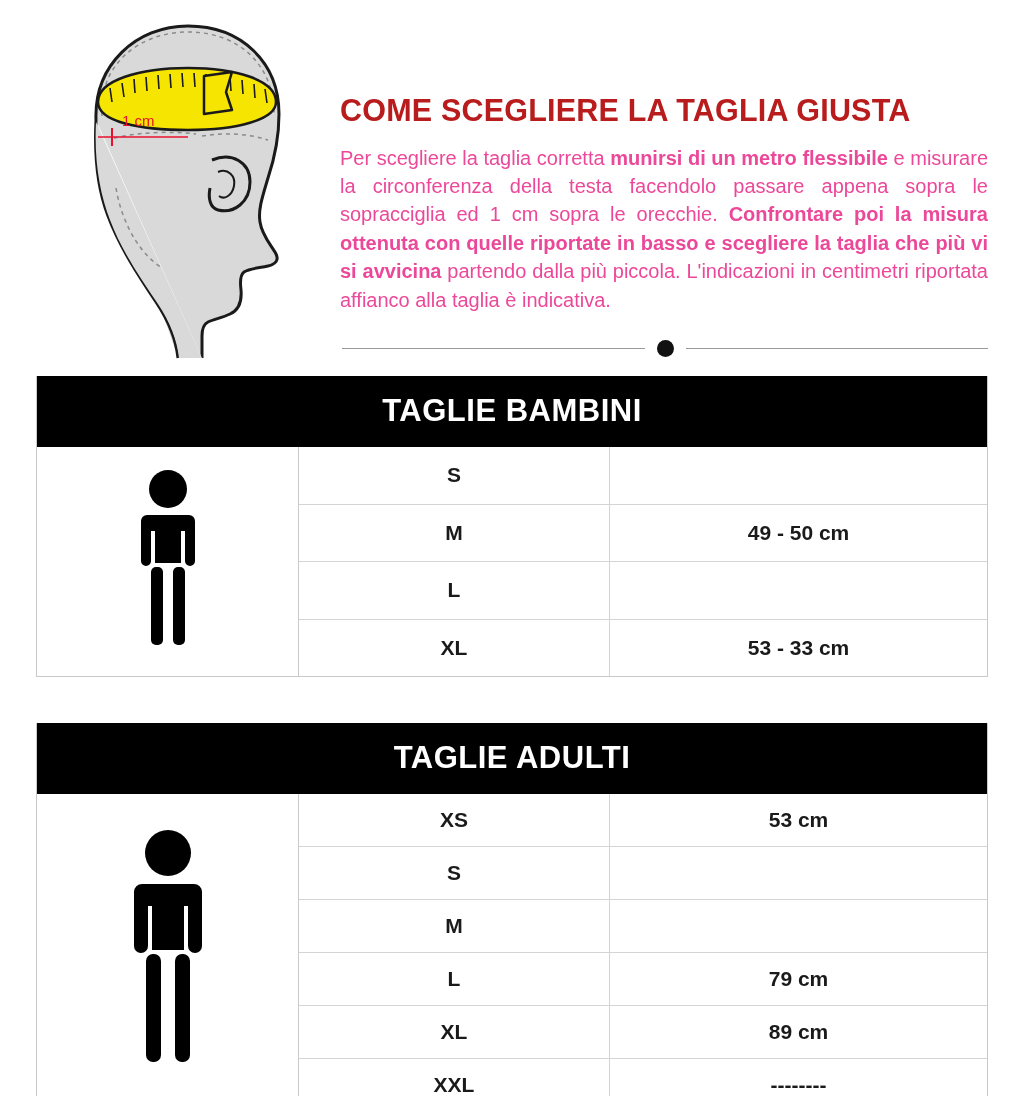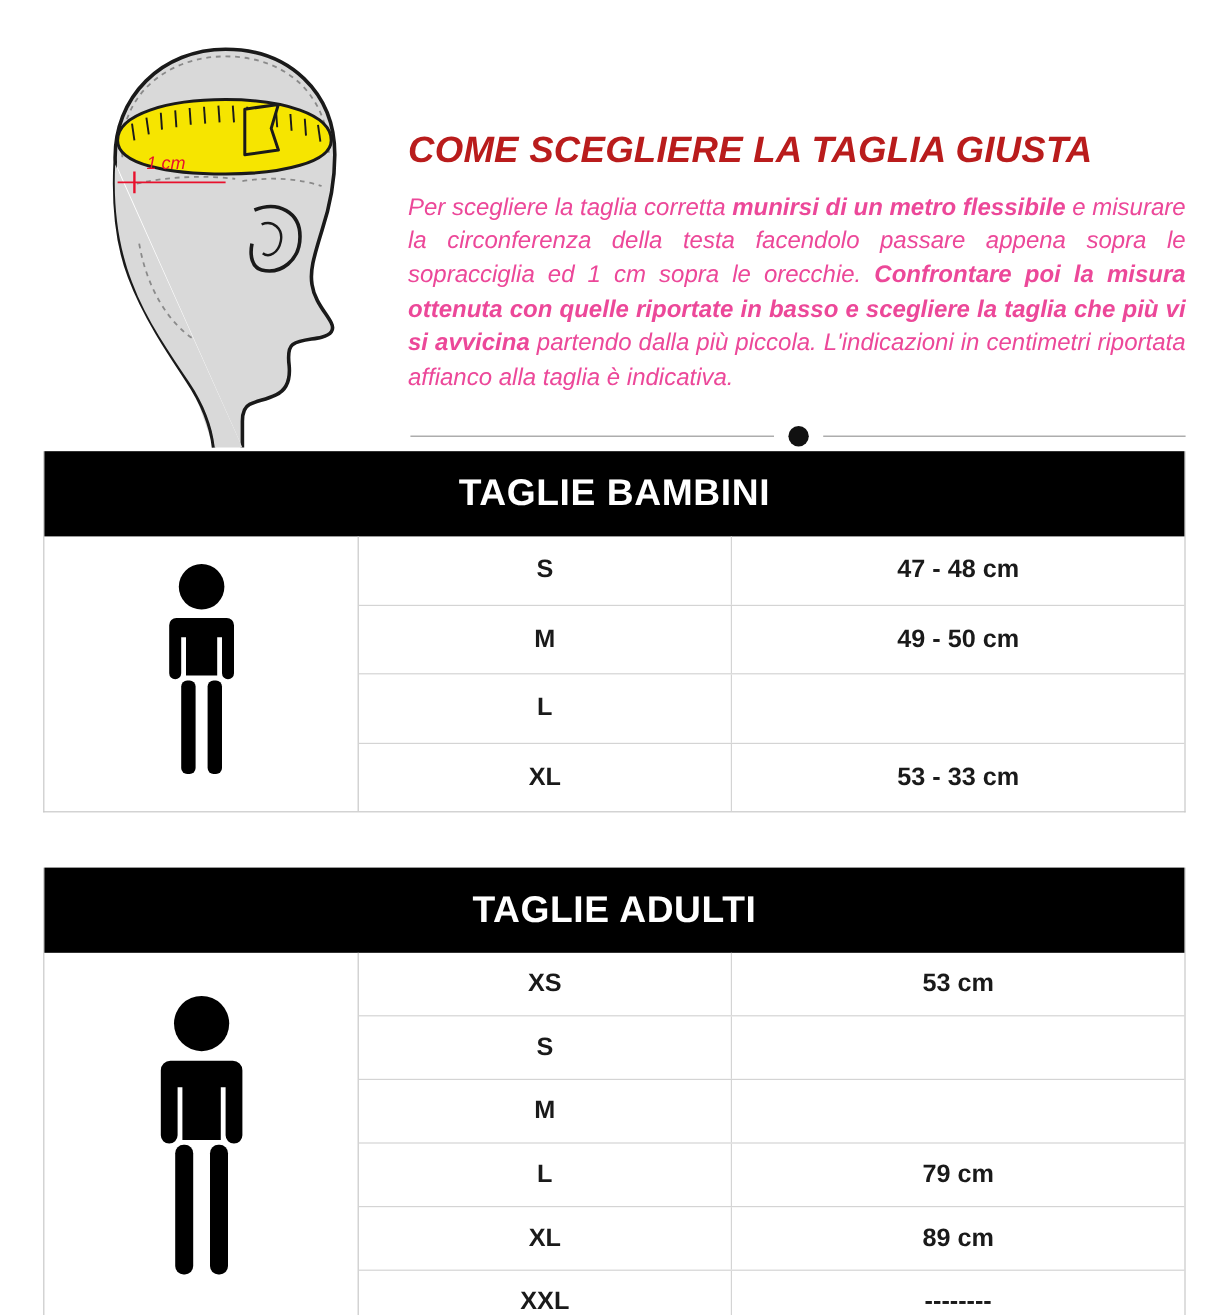--- a/index.html
+++ b/index.html
@@ -12,24 +12,23 @@
     height: 1096px;
     position: relative;
     font-family: "Liberation Sans", sans-serif;
     color: #1a1a1a;
     overflow: hidden;
   }
 
   
   .top-section {
     display: flex;
-    padding: 25px 36px 0 36px;
+    padding: 10px 36px 0 36px;
     box-sizing: border-box;
     height: 360px;
-    font-style: italic;
   }
   .head-figure {
     width: 290px;
     flex: 0 0 290px;
     position: relative;
   }
   .head-figure svg {
     display: block;
   }
   .intro-block {
@@ -213,21 +212,20 @@
       <svg width="90" height="190" viewBox="0 0 90 190" xmlns="http://www.w3.org/2000/svg">
         <circle cx="45" cy="22" r="19" fill="#000"></circle>
         <path d="M24 48 h42 a6 6 0 0 1 6 6 v40 a5 5 0 0 1 -10 0 v-30 h-4 v32 h-26 v-32 h-4 v30 a5 5 0 0 1 -10 0 v-40 a6 6 0 0 1 6 -6 z" fill="#000"></path>
         <rect x="28" y="100" width="12" height="78" rx="5" fill="#000"></rect>
         <rect x="50" y="100" width="12" height="78" rx="5" fill="#000"></rect>
       </svg>
     </div>
     <div class="rows-cell rows-4">
       <div class="size-row">
         <div class="size-name">S</div>
-        <div class="size-value">47 - 48 cm</div>
       </div>
       <div class="size-row">
         <div class="size-name">M</div>
         <div class="size-value">49 - 50 cm</div>
       </div>
       <div class="size-row">
         <div class="size-name">L</div>
       </div>
       <div class="size-row">
         <div class="size-name">XL</div>

